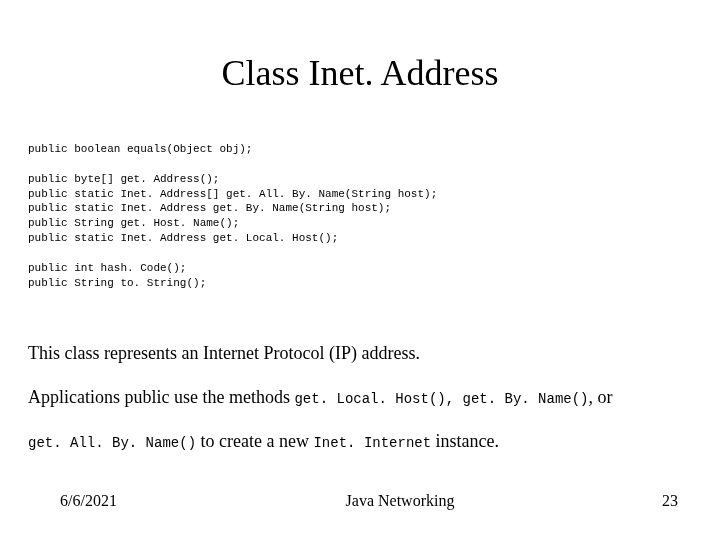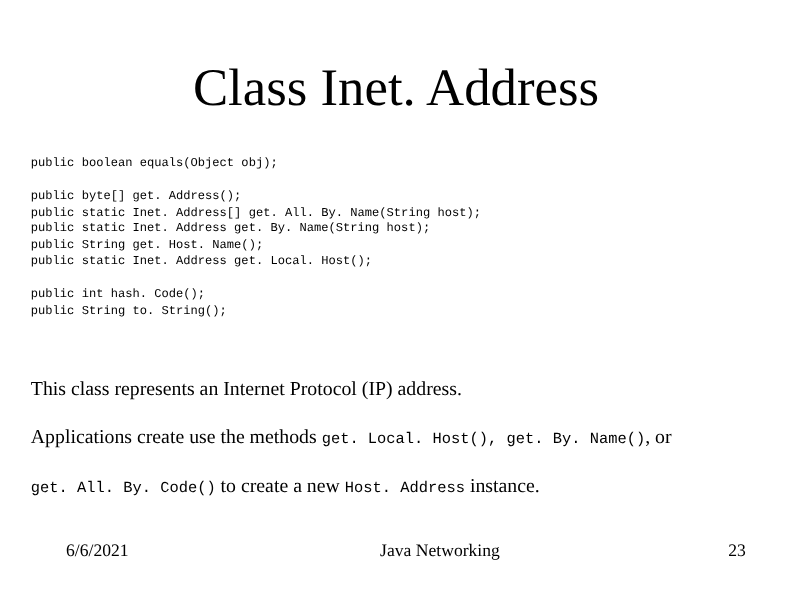--- a/index.html
+++ b/index.html
@@ -17,21 +17,21 @@
     width: 720px;
     height: 540px;
     box-sizing: border-box;
   }
   .title {
     position: absolute;
     top: 52px;
     left: 0;
     width: 720px;
     text-align: center;
-    font-size: 48px;
+    font-size: 36px;
     font-weight: 400;
   }
   .code {
     position: absolute;
     left: 28px;
     top: 142px;
     font-family: "Courier New", Courier, monospace;
     font-size: 11px;
     line-height: 1.35;
     white-space: pre;
@@ -74,24 +74,24 @@
 public static Inet. Address get. By. Name(String host);
 public String get. Host. Name();
 public static Inet. Address get. Local. Host();
 
 public int hash. Code();
 public String to. String();</div>
 
   <div class="body">
     <p>This class represents an Internet Protocol (IP) address.</p>
     <p>
-      <span>Applications create use the methods </span><span class="mono">get. Local. Host(), get. By. Name()</span><span>, or</span>
+      <span>Applications public use the methods </span><span class="mono">get. Local. Host(), get. By. Name()</span><span>, or</span>
     </p>
     <p>
-      <span class="mono">get. All. By. Code()</span><span> to create a new </span><span class="mono">Host. Address</span><span> instance.</span>
+      <span class="mono">get. All. By. Name()</span><span> to create a new </span><span class="mono">Inet. Internet</span><span> instance.</span>
     </p>
   </div>
 
   <div class="footer">
     <span class="f-date">6/6/2021</span>
     <span class="f-title">Java Networking</span>
     <span class="f-page">23</span>
   </div>
 
 </div>

